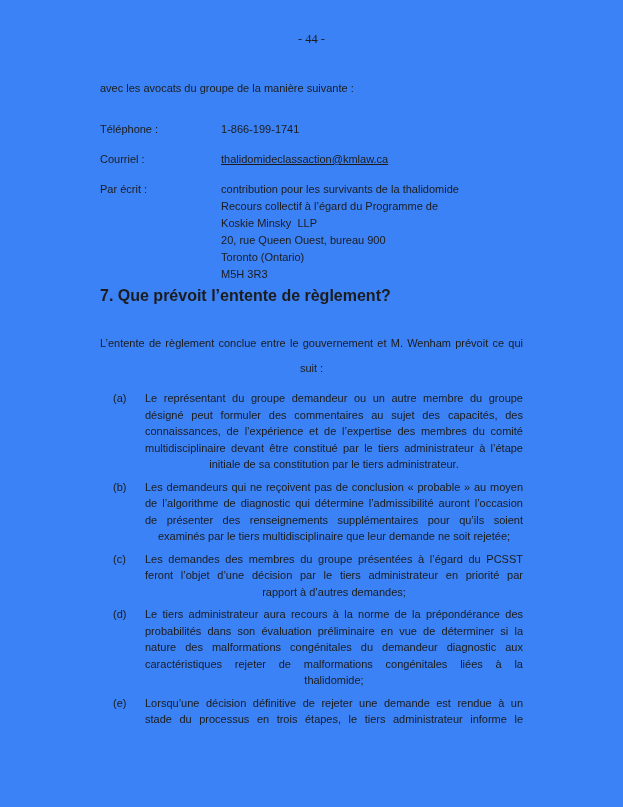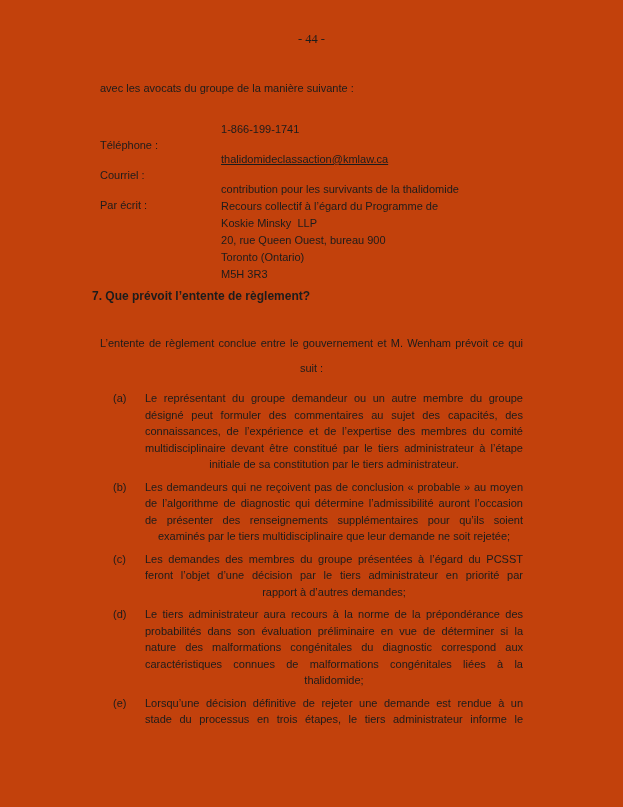--- a/index.html
+++ b/index.html
@@ -1,38 +1,38 @@
 <!DOCTYPE html>
 <html><head>
 <meta charset="utf-8">
 <style>
   html,body{margin:0;padding:0;background:#e8e8e8;}
   .page{
     position:relative;
     width:623px;height:807px;
-    background:#c2410c;
+    background:#3b82f6;
     font-family:"Liberation Sans","DejaVu Sans",sans-serif;
     color:#1c1c1c;
     font-size:11px;
     overflow:hidden;
   }
   .pageno{
     position:absolute;top:31px;left:0;width:623px;
     text-align:center;
     font-family:"Liberation Serif","DejaVu Serif",serif;
     font-size:12.5px;line-height:16px;
   }
   .lead{position:absolute;left:100px;top:80px;line-height:16px;}
   .contact-row{position:absolute;left:100px;line-height:16px;}
-  .contact-row .clabel{display:inline-block;width:118px;vertical-align:top;margin-top:16px;}
+  .contact-row .clabel{display:inline-block;width:118px;vertical-align:top;}
   .contact-row .cvalue{display:inline-block;vertical-align:top;}
   .email{text-decoration:underline;color:#1c1c1c;text-align:center;}
   .addr{display:inline-block;vertical-align:top;}
   .addr-line{line-height:17px;white-space:pre-wrap;}
-  .heading{position:absolute;left:92px;top:288px;font-weight:bold;font-size:12px;line-height:16px;}
+  .heading{position:absolute;left:100px;top:288px;font-weight:bold;font-size:16px;line-height:16px;}
   .intro{position:absolute;left:100px;top:331px;width:423px;line-height:25px;}
   .list{position:absolute;left:100px;top:390px;width:423px;}
   .item{display:flex;margin-bottom:6px;}
   .item .marker{width:32px;margin-left:13px;flex:0 0 auto;line-height:16.5px;}
   .item .ibody{width:378px;flex:0 0 auto;}
   .item .ibody div,.intro div{line-height:16.5px;}
   .intro div{line-height:25px;}
   .jl{text-align:justify;text-align-last:justify;}
   .ll{text-align:center;}
 </style>
@@ -104,22 +104,22 @@
         <div class="jl">feront l’objet d’une décision par le tiers administrateur en priorité par</div>
         <div class="ll">rapport à d’autres demandes;</div>
       </span>
     </div>
 
     <div class="item">
       <span class="marker">(d)</span>
       <span class="ibody">
         <div class="jl">Le tiers administrateur aura recours à la norme de la prépondérance des</div>
         <div class="jl">probabilités dans son évaluation préliminaire en vue de déterminer si la</div>
-        <div class="jl">nature des malformations congénitales du diagnostic correspond aux</div>
-        <div class="jl">caractéristiques connues de malformations congénitales liées à la</div>
+        <div class="jl">nature des malformations congénitales du demandeur diagnostic aux</div>
+        <div class="jl">caractéristiques rejeter de malformations congénitales liées à la</div>
         <div class="ll">thalidomide;</div>
       </span>
     </div>
 
     <div class="item">
       <span class="marker">(e)</span>
       <span class="ibody">
         <div class="jl">Lorsqu’une décision définitive de rejeter une demande est rendue à un</div>
         <div class="jl">stade du processus en trois étapes, le tiers administrateur informe le</div>
       </span>

